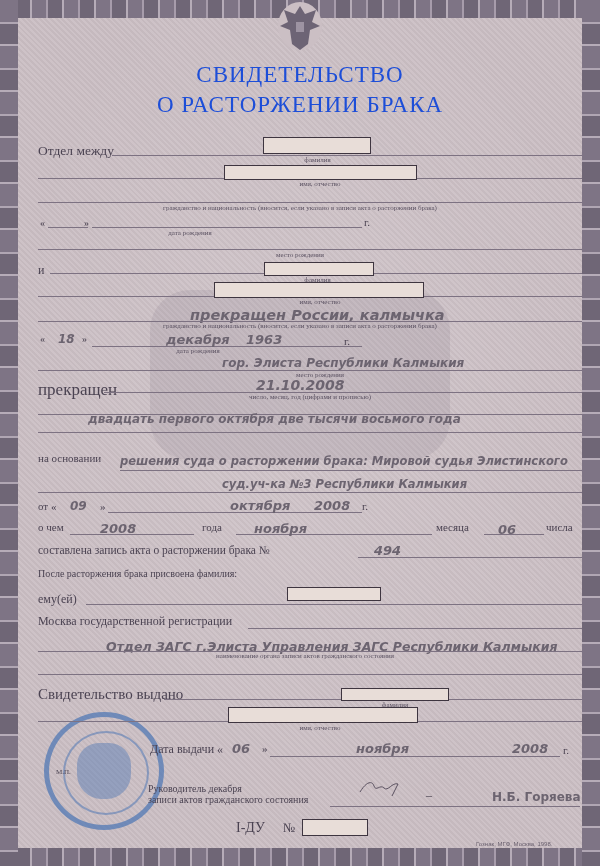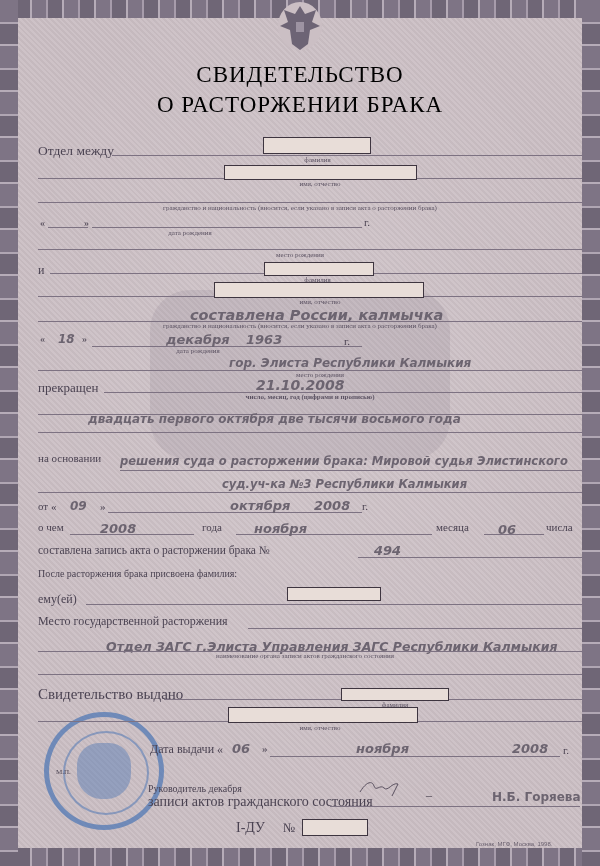--- a/index.html
+++ b/index.html
@@ -16,21 +16,21 @@
   .border-top{top:0;}
   .border-bottom{bottom:0;}
   .border-left,.border-right{position:absolute;top:0;width:18px;height:866px;
     background:repeating-linear-gradient(180deg,#7e7485 0 22px,#b0a6b3 22px 24px,#6f6676 24px 44px,#b6acb8 44px 46px);}
   .border-left{left:0;}
   .border-right{right:0;}
   .emblem{position:absolute;left:272px;top:0;width:56px;height:54px;}
   .watermark{position:absolute;left:150px;top:290px;width:300px;height:170px;
     background:rgba(90,80,95,0.10);border-radius:40px;}
   .title{position:absolute;left:0;width:600px;text-align:center;
-    font-family:"Liberation Serif",serif;font-size:23px;letter-spacing:1px;color:#000000;}
+    font-family:"Liberation Serif",serif;font-size:23px;letter-spacing:1px;color:#1d4ed8;}
   .t1{top:62px;}
   .t2{top:92px;}
   .lbl{position:absolute;font-size:12.5px;color:#4b4352;}
   .line{position:absolute;height:0;border-top:1px solid #7d7282;}
   .cap{position:absolute;font-size:7px;color:#5b5262;text-align:center;white-space:nowrap;}
   .hand{position:absolute;font-family:"DejaVu Sans","Liberation Sans",sans-serif;
     font-style:italic;font-weight:bold;color:#6c6470;font-size:13.5px;white-space:nowrap;}
   .red{position:absolute;background:#e8ddd8;border:1px solid #3e3540;box-sizing:border-box;}
   .stamp{position:absolute;left:44px;top:712px;width:120px;height:118px;border-radius:50%;
     border:5px solid rgba(80,120,180,0.75);box-sizing:border-box;}
@@ -81,39 +81,39 @@
 <div class="line" style="left:38px;top:249px;width:544px;"></div>
 <div class="cap" style="left:250px;top:251px;width:100px;">место рождения</div>
 
 <div class="lbl" style="left:38px;top:263px;font-size:12px;">и</div>
 <div class="line" style="left:50px;top:273px;width:532px;"></div>
 <div class="red" style="left:264px;top:262px;width:110px;height:14px;"></div>
 <div class="cap" style="left:270px;top:276px;width:95px;">фамилия</div>
 <div class="line" style="left:38px;top:296px;width:544px;"></div>
 <div class="red" style="left:214px;top:282px;width:210px;height:16px;"></div>
 <div class="cap" style="left:230px;top:298px;width:180px;">имя, отчество</div>
-<div class="hand" style="left:190px;top:307px;font-size:14.5px;">составлена России, калмычка</div>
+<div class="hand" style="left:190px;top:307px;font-size:14.5px;">прекращен России, калмычка</div>
 <div class="line" style="left:38px;top:321px;width:544px;"></div>
 <div class="cap" style="left:100px;top:322px;width:400px;">гражданство и национальность (вносится, если указано в записи акта о расторжении брака)</div>
 <div class="lbl" style="left:40px;top:333px;font-size:10px;">«</div>
 <div class="hand" style="left:58px;top:332px;font-size:12px;">18</div>
 <div class="lbl" style="left:82px;top:333px;font-size:10px;">»</div>
 <div class="line" style="left:92px;top:346px;width:270px;"></div>
 <div class="hand" style="left:166px;top:332px;font-size:13px;">декабря</div>
 <div class="hand" style="left:246px;top:332px;font-size:13px;">1963</div>
 <div class="lbl" style="left:344px;top:335px;font-size:11px;">г.</div>
 <div class="cap" style="left:158px;top:347px;width:80px;">дата рождения</div>
-<div class="hand" style="left:229px;top:356px;font-size:12px;">гор. Элиста Республики Калмыкия</div>
+<div class="hand" style="left:222px;top:356px;font-size:12px;">гор. Элиста Республики Калмыкия</div>
 <div class="line" style="left:38px;top:370px;width:544px;"></div>
 <div class="cap" style="left:270px;top:371px;width:100px;">место рождения</div>
 
-<div class="lbl" style="left:38px;top:380px;font-size:13px;">прекращен</div>
+<div class="lbl" style="left:38px;top:380px;font-size:17px;">прекращен</div>
 <div class="line" style="left:104px;top:392px;width:478px;"></div>
 <div class="hand" style="left:256px;top:377px;font-size:14px;">21.10.2008</div>
-<div class="cap" style="left:210px;top:393px;width:200px;font-weight:bold;">число, месяц, год (цифрами и прописью)</div>
+<div class="cap" style="left:210px;top:393px;width:200px;">число, месяц, год (цифрами и прописью)</div>
 <div class="line" style="left:38px;top:414px;width:544px;"></div>
 <div class="hand" style="left:88px;top:412px;font-size:12px;">двадцать первого октября две тысячи  восьмого  года</div>
 <div class="line" style="left:38px;top:432px;width:544px;"></div>
 
 <div class="lbl" style="left:38px;top:452px;font-size:11px;">на основании</div>
 <div class="hand" style="left:120px;top:454px;font-size:11.5px;text-align:center;">решения суда о расторжении брака: Мировой судья Элистинского</div>
 <div class="line" style="left:120px;top:470px;width:462px;"></div>
 <div class="hand" style="left:222px;top:477px;font-size:11.5px;">суд.уч-ка №3 Республики Калмыкия</div>
 <div class="line" style="left:38px;top:492px;width:544px;"></div>
 <div class="lbl" style="left:38px;top:500px;font-size:11px;">от «</div>
@@ -136,21 +136,21 @@
 <div class="lbl" style="left:546px;top:521px;font-size:11px;">числа</div>
 <div class="lbl" style="left:38px;top:544px;font-size:11.5px;">составлена запись акта о расторжении брака №</div>
 <div class="line" style="left:358px;top:557px;width:224px;"></div>
 <div class="hand" style="left:374px;top:543px;font-size:13px;">494</div>
 
 <div class="lbl" style="left:38px;top:568px;font-size:10px;">После расторжения брака присвоена фамилия:</div>
 <div class="lbl" style="left:38px;top:592px;font-size:12px;">ему(ей)</div>
 <div class="line" style="left:86px;top:604px;width:496px;"></div>
 <div class="red" style="left:287px;top:587px;width:94px;height:14px;"></div>
 
-<div class="lbl" style="left:38px;top:614px;font-size:12px;">Место государственной расторжения</div>
+<div class="lbl" style="left:38px;top:614px;font-size:12px;">Москва государственной регистрации</div>
 <div class="line" style="left:248px;top:628px;width:334px;"></div>
 <div class="hand" style="left:106px;top:639px;font-size:12.5px;">Отдел ЗАГС г.Элиста Управления ЗАГС Республики Калмыкия</div>
 <div class="line" style="left:38px;top:651px;width:544px;"></div>
 <div class="cap" style="left:170px;top:652px;width:270px;">наименование органа записи актов гражданского состояния</div>
 <div class="line" style="left:38px;top:674px;width:544px;"></div>
 
 <div class="stamp">
   <div class="stamp-inner"></div>
   <div class="stamp-eagle"></div>
 </div>
@@ -165,21 +165,21 @@
 <div class="cap" style="left:235px;top:724px;width:170px;">имя, отчество</div>
 <div class="lbl" style="left:150px;top:742px;font-size:12px;">Дата выдачи «</div>
 <div class="hand" style="left:232px;top:741px;font-size:13px;">06</div>
 <div class="lbl" style="left:262px;top:742px;font-size:11px;">»</div>
 <div class="line" style="left:270px;top:756px;width:290px;"></div>
 <div class="hand" style="left:356px;top:741px;font-size:13px;">ноября</div>
 <div class="hand" style="left:512px;top:741px;font-size:13px;">2008</div>
 <div class="lbl" style="left:563px;top:744px;font-size:11px;">г.</div>
 
 <div class="lbl" style="left:148px;top:783px;font-size:10px;">Руководитель декабря</div>
-<div class="lbl" style="left:148px;top:794px;font-size:14px;">записи актов гражданского состояния</div>
+<div class="lbl" style="left:148px;top:794px;font-size:10px;">записи актов гражданского состояния</div>
 <div class="line" style="left:330px;top:806px;width:250px;"></div>
 <svg class="sig" viewBox="0 0 48 22">
   <path d="M2 16 C8 6, 14 4, 16 10 C18 16, 22 8, 26 12 C30 16, 34 6, 40 8 L34 20" stroke="#5a5160" stroke-width="1" fill="none"></path>
 </svg>
 <div class="lbl" style="left:426px;top:788px;font-size:12px;">–</div>
 <div class="hand" style="left:492px;top:790px;font-size:12px;font-style:normal;">Н.Б. Горяева</div>
 
 <div class="lbl" style="left:236px;top:820px;font-size:14px;">I-ДУ</div>
 <div class="lbl" style="left:283px;top:820px;font-size:13px;">№</div>
 <div class="red" style="left:302px;top:819px;width:66px;height:17px;"></div>

